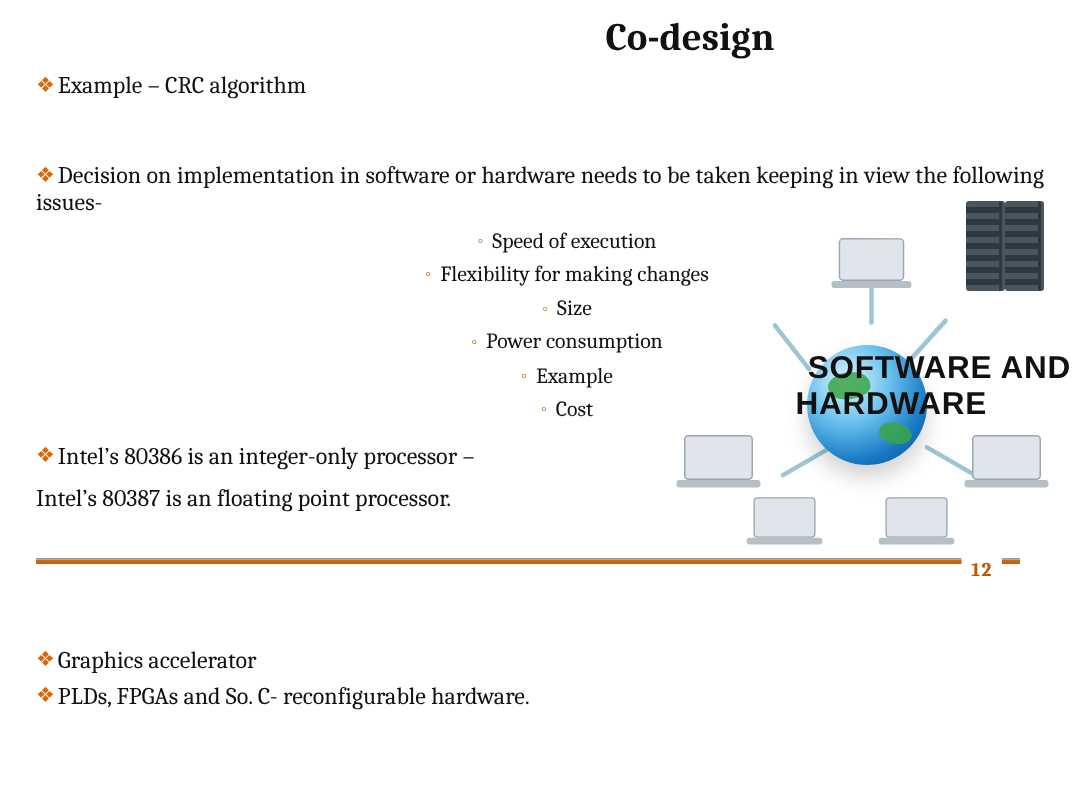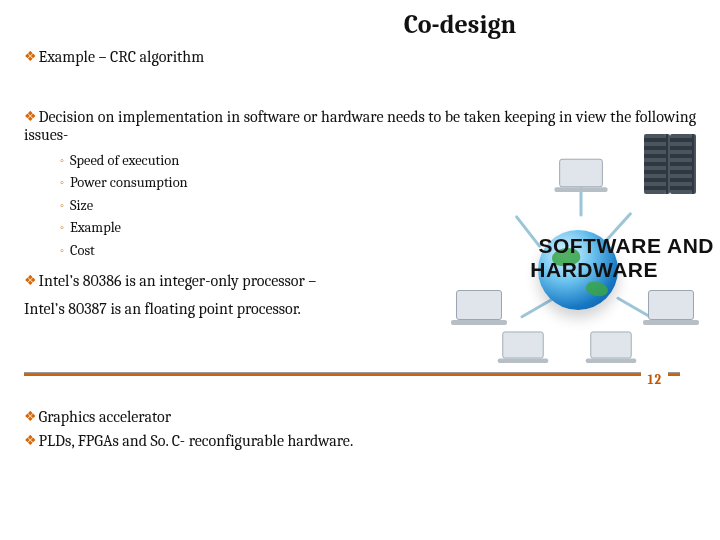--- a/index.html
+++ b/index.html
@@ -1,21 +1,21 @@
 <!DOCTYPE html>
 <html><head>
 <meta charset="utf-8">
 <style>
   * { margin: 0; padding: 0; box-sizing: border-box; }
   html, body { width: 720px; height: 540px; font-family: Cambria, Georgia, serif; background: #fff; color: #111; overflow: hidden; }
   .slide { position: relative; width: 720px; height: 408px; padding: 10px 24px 0 24px; }
   .title { font-size: 26px; font-weight: 700; text-align: center; margin: 0 0 8px 200px; }
   .bullet-main { font-size: 16px; margin: 6px 0; text-align: justify; }
   .bullet-main .dia { color: #d8690a; font-size: 14px; margin-right: 2px; display: inline-block; vertical-align: 1px; }
-  .sublist { margin: 6px 0 10px 36px; }
+  .sublist { margin: 6px 0 10px 36px; text-align: center; }
   .sublist li { list-style: none; font-size: 14.5px; line-height: 1.55; }
   .sublist .ring { color: #c06000; font-size: 11px; margin-right: 6px; vertical-align: 1px; }
   .para { font-size: 16px; margin: 10px 0; }
   .lower { margin-top: 90px; }
   .footer { position: absolute; left: 0; right: 16px; bottom: 16px; height: 20px; }
   .footer .bar { position: absolute; left: 24px; right: 24px; top: 0; height: 4px; background: linear-gradient(#d46a11,#c75f0b); border-top: 1px solid #999; }
   .footer .pagewrap { position: absolute; right: 36px; top: -2px; background: #fff; padding: 0 6px; }
   .footer .page { color: #c05500; font-weight: 700; font-size: 13px; letter-spacing: 1px; }
   .illus { position: absolute; right: 12px; top: 130px; width: 260px; height: 220px; }
   .globe { position: absolute; left: 90px; top: 100px; width: 80px; height: 80px; border-radius: 50%;
@@ -53,22 +53,23 @@
   <p class="bullet-main">
     <span class="dia">❖</span><span>Example – CRC algorithm</span>
   </p>
 
   <p class="bullet-main" style="margin-top:42px">
     <span class="dia">❖</span><span>Decision on implementation in software or hardware needs to be taken keeping in view the following issues-</span>
   </p>
 
   <ul class="sublist">
     <li><span class="ring">◦</span><span>Speed of execution</span></li>
+    <li><span class="ring">◦</span><span>Flexibility for making changes</span></li>
+    <li><span class="ring">◦</span><span>Size</span></li>
     <li><span class="ring">◦</span><span>Power consumption</span></li>
-    <li><span class="ring">◦</span><span>Size</span></li>
     <li><span class="ring">◦</span><span>Example</span></li>
     <li><span class="ring">◦</span><span>Cost</span></li>
   </ul>
 
   <p class="bullet-main">
     <span class="dia">❖</span><span>Intel’s 80386 is an integer-only processor –</span>
   </p>
 
   <p class="para">Intel’s 80387 is an floating point processor.</p>
 

